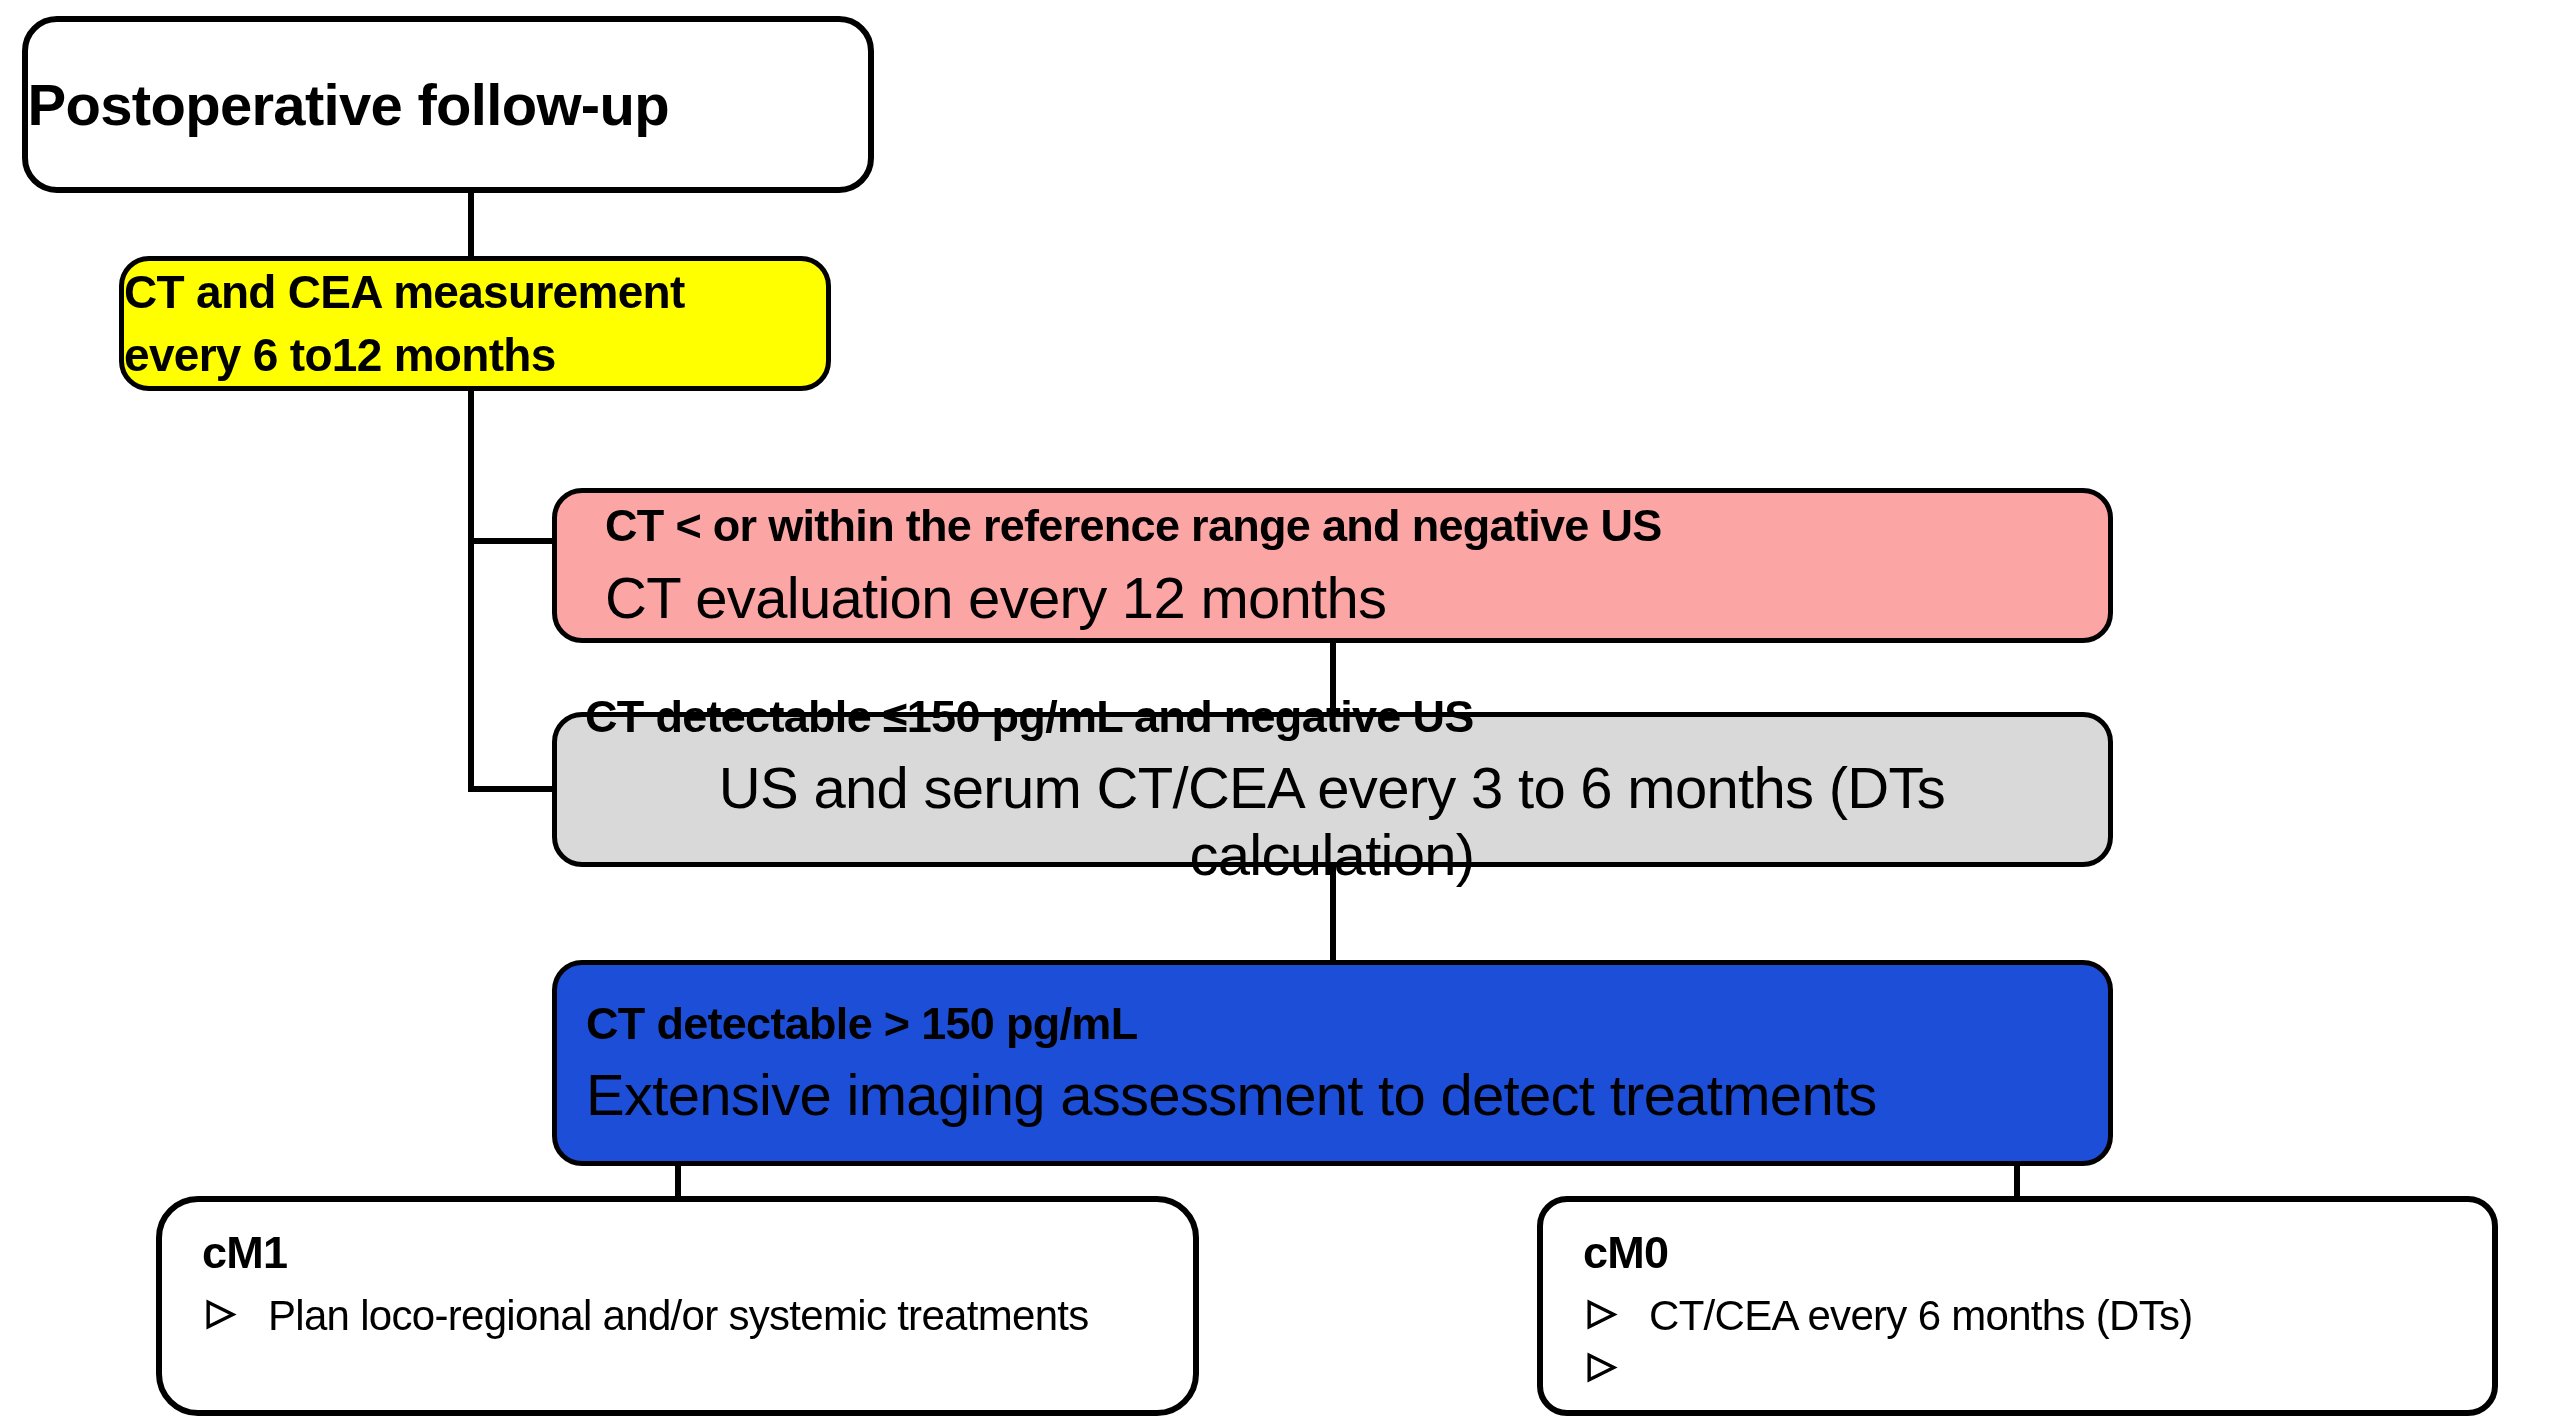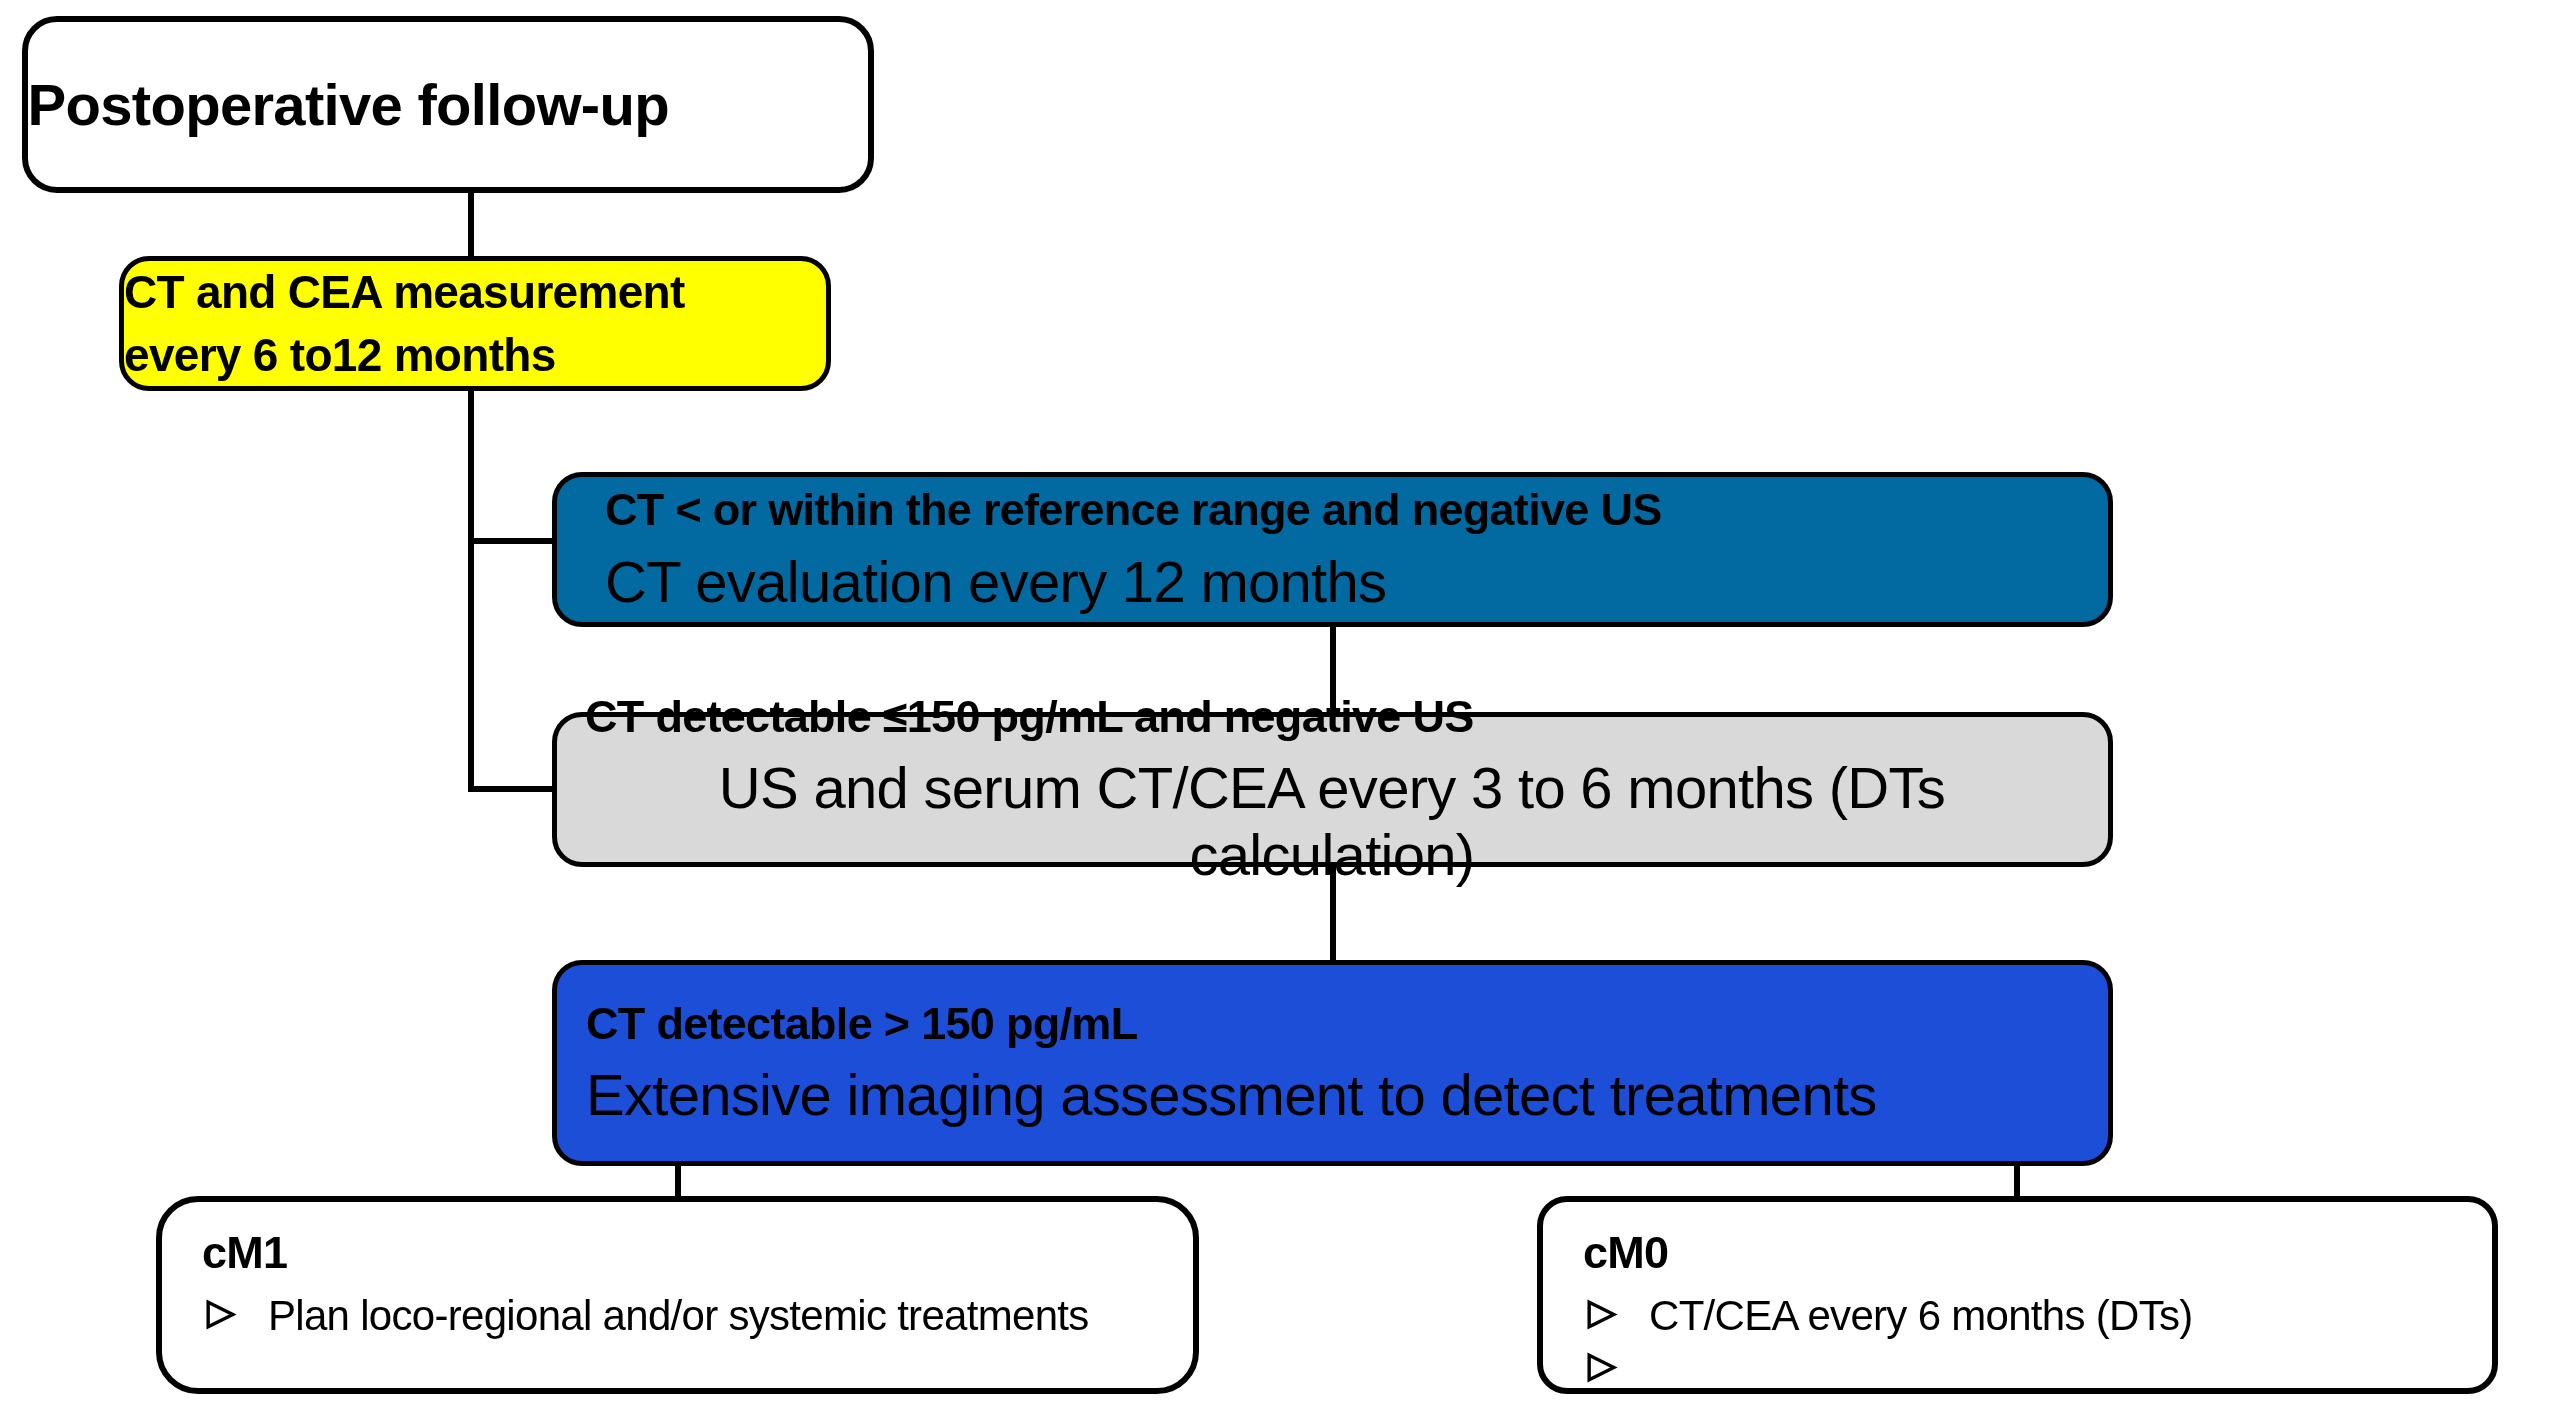--- a/index.html
+++ b/index.html
@@ -34,28 +34,28 @@
   }
   #box-yellow {
     left: 119px; top: 256px; width: 712px; height: 135px;
     border-radius: 30px; background: #ffff00;
     font-size: 46px; font-weight: bold; line-height: 1.35;
   }
   .mid-box {
     left: 552px; width: 1561px; height: 155px;
     border-radius: 30px; padding: 11.5px 29px;
   }
-  #box-range { top: 472px; background: #0369a1; padding-left: 48px; }
+  #box-range { top: 488px; background: #fca5a5; padding-left: 48px; }
   #box-low   { top: 712px; background: #d9d9d9; padding-left: 28px; }
   #box-high  { top: 960px; height: 206px; background: #1d4ed8; }
   .mid-box .l1 { font-size: 45px; font-weight: bold; }
   .mid-box .l2 { font-size: 58px; margin-top: 11.5px; }
 
   .outcome {
-    top: 1196px; height: 198px;
+    top: 1196px; height: 220px;
     border-radius: 42px; border-width: 6.5px;
     align-items: flex-start; justify-content: flex-start;
     text-align: left; padding: 24.5px 37px 14.4px 40px;
   }
   #box-cm1 { left: 156px;  width: 1043px; }
   #box-cm0 { left: 1537px; width: 961px; border-radius: 30px; }
   .outcome .title { font-size: 45px; font-weight: bold; margin-bottom: 10px; }
   .bullet { display: flex; align-items: flex-start; font-size: 42px; line-height: 1.28; }
   .bullet .marker { width: 66px; flex: none; padding-top: 7.2px; }
   .bullet .marker svg { width: 37px; height: 37px; display: block; }

